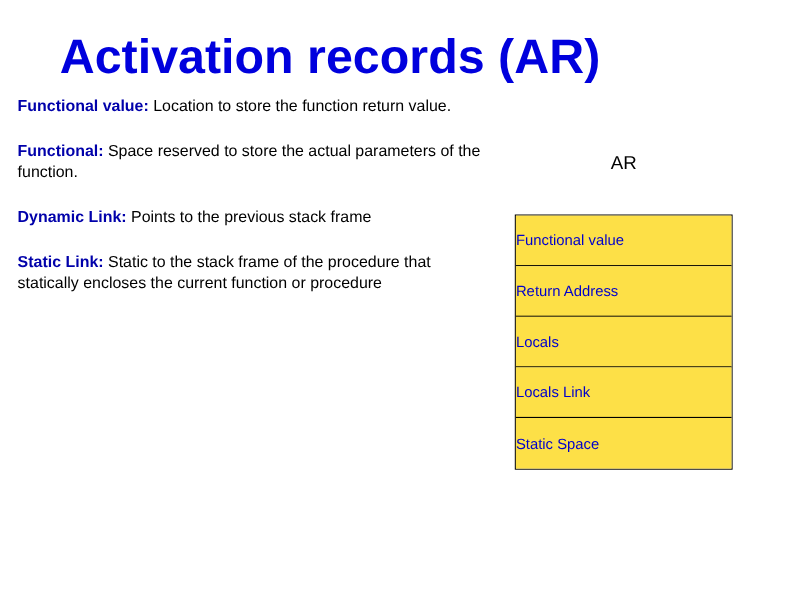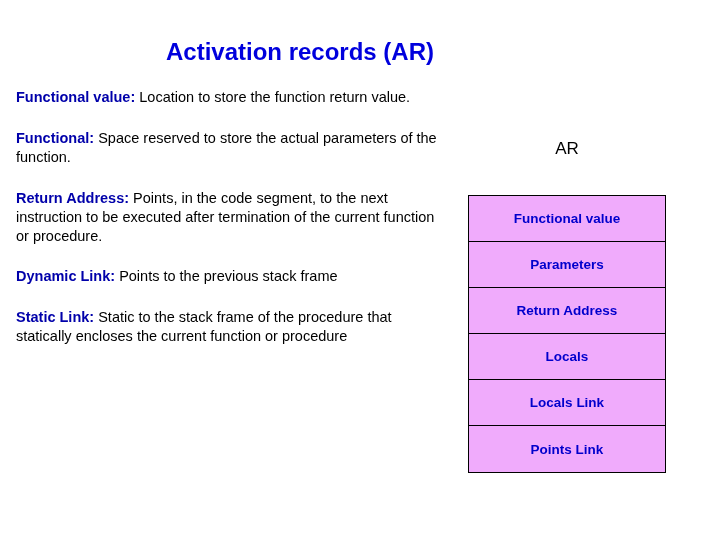--- a/index.html
+++ b/index.html
@@ -16,21 +16,21 @@
     color: #000000;
   }
 
   
   #slide-title {
     position: absolute;
     left: 0;
     top: 30px;
     width: 600px;
     text-align: center;
-    font-size: 24px;
+    font-size: 44px;
     font-weight: bold;
     color: #0000dd;
     letter-spacing: 0px;
     line-height: 44px;
     white-space: nowrap;
   }
 
   
   #definitions {
     position: absolute;
@@ -83,25 +83,24 @@
     border: 1.6px solid #000000;
     box-sizing: border-box;
     background: #ffffff;
   }
   .ar-row {
     height: 46px;
     box-sizing: border-box;
     border-bottom: 1.6px solid #000000;
     display: flex;
     align-items: center;
-    justify-content: center;
     font-size: 13.5px;
-    font-weight: bold;
+    font-weight: normal;
     color: #0000cc;
-    background: #f0abfc;
+    background: #fde047;
   }
   .ar-row:last-child {
     border-bottom: none;
   }
 </style>
 </head>
 <body>
 
 <div id="slide-title">Activation records (AR)</div>
 
@@ -109,52 +108,46 @@
 
   <p class="definition p1">
     <span class="def-term">Functional value:</span><span class="def-body"> Location to store the function return value.</span>
   </p>
 
   <p class="definition p2">
     <span class="def-term">Functional:</span><span class="def-body"> Space reserved  to store the actual parameters of the function.</span>
   </p>
 
 
-  <p class="definition p4">
-    <span class="def-term">Return Address:</span><span class="def-body"> Points, in the code segment, to the next instruction to be executed after termination of the current function or procedure.</span>
-  </p>
 
   <p class="definition p5">
     <span class="def-term">Dynamic Link:</span><span class="def-body"> Points to the previous stack frame</span>
   </p>
 
   <p class="definition p6">
     <span class="def-term">Static Link:</span><span class="def-body"> Static to the stack frame  of the procedure that statically encloses the current function or procedure</span>
   </p>
 
 </div>
 
 <div id="ar-diagram">
 
   <div id="ar-caption">AR</div>
 
   <div id="ar-stack">
     <div class="ar-row">
       <span>Functional value</span>
     </div>
     <div class="ar-row">
-      <span>Parameters</span>
-    </div>
-    <div class="ar-row">
       <span>Return Address</span>
     </div>
     <div class="ar-row">
       <span>Locals</span>
     </div>
     <div class="ar-row">
       <span>Locals Link</span>
     </div>
     <div class="ar-row">
-      <span>Points Link</span>
+      <span>Static Space</span>
     </div>
   </div>
 
 </div>
 
 </body></html>

